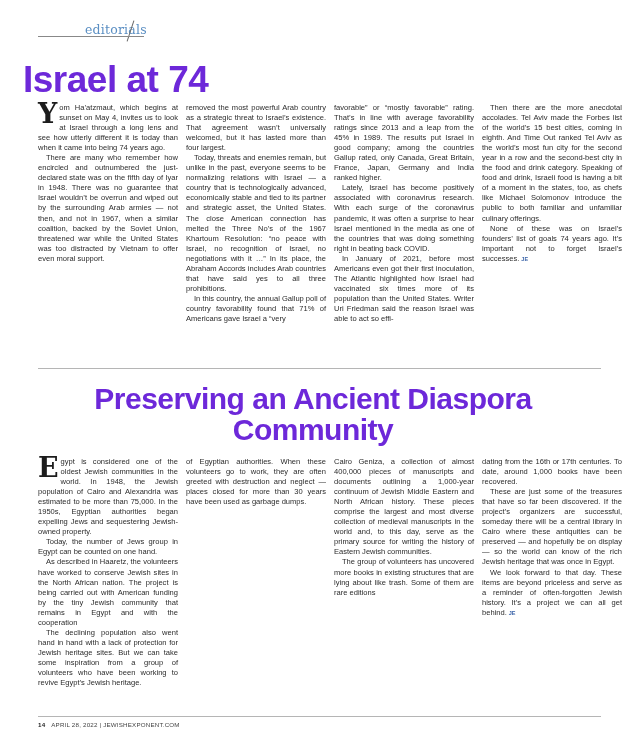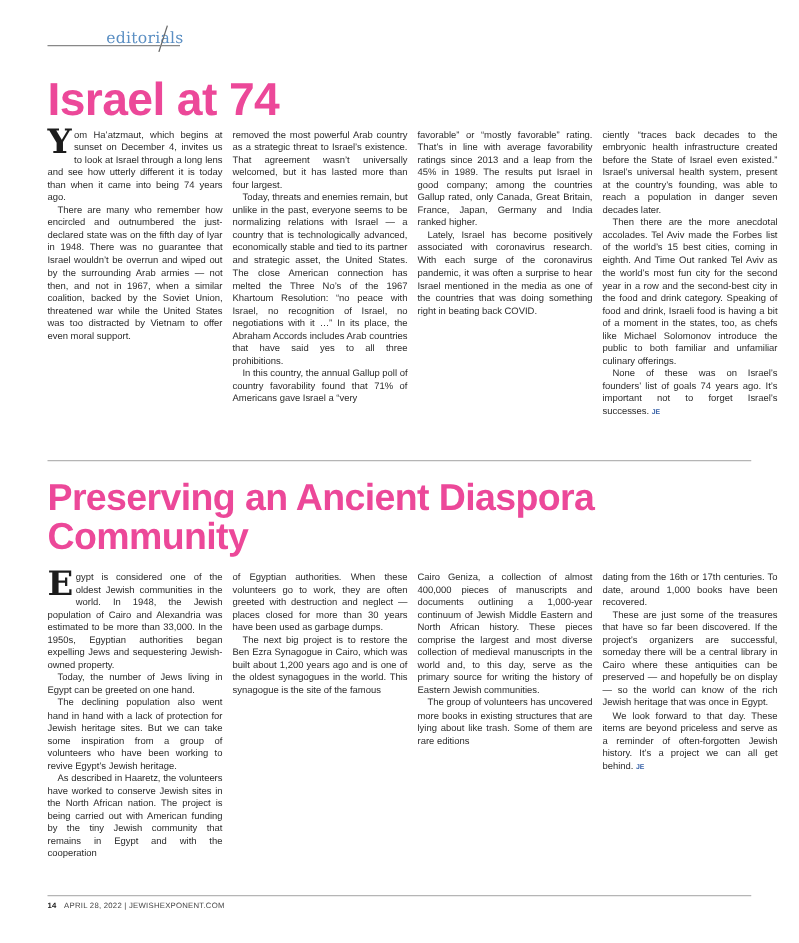--- a/index.html
+++ b/index.html
@@ -1,22 +1,22 @@
 <!DOCTYPE html>
 <html><head>
 <meta charset="utf-8">
 <style>
   html, body { margin: 0; padding: 0; background: #ffffff; }
   body { width: 639px; height: 754px; position: relative; overflow: hidden; font-family: "Liberation Sans", sans-serif; color: #2b2b2b; }
   .section-label { position: absolute; left: 85px; top: 22px; font-family: "DejaVu Serif", serif; font-size: 12.5px; color: #5b8fc3; letter-spacing: 0.2px; text-align: right; }
   .section-slash { position: absolute; left: 130px; top: 20px; width: 1px; height: 22px; background: #666; transform: rotate(18deg); }
   .section-rule { position: absolute; left: 38px; top: 36px; width: 106px; height: 1px; background: #888; }
-  .title { position: absolute; left: 38px; color: #ec4899; font-family: "Liberation Sans", sans-serif; font-weight: bold; letter-spacing: -0.5px; margin: 0; }
+  .title { position: absolute; left: 23px; color: #6d28d9; font-family: "Liberation Sans", sans-serif; font-weight: bold; letter-spacing: -0.5px; margin: 0; }
   .title1 { top: 60px; font-size: 37px; line-height: 40px; }
-  .title2 { top: 383px; font-size: 30px; line-height: 31px; width: 580px; }
+  .title2 { top: 383px; font-size: 30px; line-height: 31px; width: 580px; text-align: center; }
   .cols { position: absolute; left: 38px; display: flex; gap: 8px; }
   .cols1 { top: 103px; }
   .cols2 { top: 457px; }
   .col { width: 140px; font-size: 7.55px; line-height: 10.05px; text-align: justify; hyphens: auto; }
   .col p { margin: 0; text-indent: 8px; }
   .col p.first { text-indent: 0; }
   .dropcap { float: left; font-family: "DejaVu Serif", serif; font-weight: bold; font-size: 27px; line-height: 20px; margin: 1px 2px 0 0; color: #1c1c1c; }
   .je { color: #3a63a8; font-weight: bold; font-size: 5.5px; margin-left: 2px; }
   .divider { position: absolute; left: 38px; width: 563px; height: 1px; background: #b5b5b5; }
   .div1 { top: 368px; }
@@ -29,52 +29,51 @@
 
 <div>
   <span class="section-label">editorials</span>
   <span class="section-slash"></span>
   <div class="section-rule"></div>
 </div>
 
 <h1 class="title title1">Israel at 74</h1>
 <div class="cols cols1">
   <div class="col">
-    <p class="first"><span class="dropcap">Y</span><span>om Ha’atzmaut, which begins at sunset on December 4, invites us to look at Israel through a long lens and see how utterly different it is today than when it came into being 74 years ago.</span></p>
+    <p class="first"><span class="dropcap">Y</span><span>om Ha’atzmaut, which begins at sunset on May 4, invites us to look at Israel through a long lens and see how utterly different it is today than when it came into being 74 years ago.</span></p>
     <p>There are many who remember how encircled and outnumbered the just-declared state was on the fifth day of Iyar in 1948. There was no guarantee that Israel wouldn’t be overrun and wiped out by the surrounding Arab armies — not then, and not in 1967, when a similar coalition, backed by the Soviet Union, threatened war while the United States was too distracted by Vietnam to offer even moral support.</p>
   </div>
   <div class="col">
     <p class="first">removed the most powerful Arab country as a strategic threat to Israel’s existence. That agreement wasn’t universally welcomed, but it has lasted more than four largest.</p>
     <p>Today, threats and enemies remain, but unlike in the past, everyone seems to be normalizing relations with Israel — a country that is technologically advanced, economically stable and tied to its partner and strategic asset, the United States. The close American connection has melted the Three No’s of the 1967 Khartoum Resolution: “no peace with Israel, no recognition of Israel, no negotiations with it …” In its place, the Abraham Accords includes Arab countries that have said yes to all three prohibitions.</p>
     <p>In this country, the annual Gallup poll of country favorability found that 71% of Americans gave Israel a “very</p>
   </div>
   <div class="col">
     <p class="first">favorable” or “mostly favorable” rating. That’s in line with average favorability ratings since 2013 and a leap from the 45% in 1989. The results put Israel in good company; among the countries Gallup rated, only Canada, Great Britain, France, Japan, Germany and India ranked higher.</p>
     <p>Lately, Israel has become positively associated with coronavirus research. With each surge of the coronavirus pandemic, it was often a surprise to hear Israel mentioned in the media as one of the countries that was doing something right in beating back COVID.</p>
+    <p>In January of 2021, before most Americans even got their first inoculation, The Atlantic highlighted how Israel had vaccinated six times more of its population than the United States. Writer Uri Friedman said the reason Israel was able to act so effi-</p>
   </div>
   <div class="col">
-    <p class="first">ciently “traces back decades to the embryonic health infrastructure created before the State of Israel even existed.” Israel’s universal health system, present at the country’s founding, was able to reach a population in danger seven decades later.</p>
     <p>Then there are the more anecdotal accolades. Tel Aviv made the Forbes list of the world’s 15 best cities, coming in eighth. And Time Out ranked Tel Aviv as the world’s most fun city for the second year in a row and the second-best city in the food and drink category. Speaking of food and drink, Israeli food is having a bit of a moment in the states, too, as chefs like Michael Solomonov introduce the public to both familiar and unfamiliar culinary offerings.</p>
     <p><span>None of these was on Israel’s founders’ list of goals 74 years ago. It’s important not to forget Israel’s successes.</span><span class="je">JE</span></p>
   </div>
 </div>
 
 <div class="divider div1"></div>
 
 <h1 class="title title2">Preserving an Ancient Diaspora Community</h1>
 <div class="cols cols2">
   <div class="col">
-    <p class="first"><span class="dropcap">E</span><span>gypt is considered one of the oldest Jewish communities in the world. In 1948, the Jewish population of Cairo and Alexandria was estimated to be more than 33,000. In the 1950s, Egyptian authorities began expelling Jews and sequestering Jewish-owned property.</span></p>
-    <p>Today, the number of Jews living in Egypt can be greeted on one hand.</p>
+    <p class="first"><span class="dropcap">E</span><span>gypt is considered one of the oldest Jewish communities in the world. In 1948, the Jewish population of Cairo and Alexandria was estimated to be more than 75,000. In the 1950s, Egyptian authorities began expelling Jews and sequestering Jewish-owned property.</span></p>
+    <p>Today, the number of Jews group in Egypt can be counted on one hand.</p>
+    <p>As described in Haaretz, the volunteers have worked to conserve Jewish sites in the North African nation. The project is being carried out with American funding by the tiny Jewish community that remains in Egypt and with the cooperation</p>
     <p>The declining population also went hand in hand with a lack of protection for Jewish heritage sites. But we can take some inspiration from a group of volunteers who have been working to revive Egypt’s Jewish heritage.</p>
-    <p>As described in Haaretz, the volunteers have worked to conserve Jewish sites in the North African nation. The project is being carried out with American funding by the tiny Jewish community that remains in Egypt and with the cooperation</p>
   </div>
   <div class="col">
     <p class="first">of Egyptian authorities. When these volunteers go to work, they are often greeted with destruction and neglect — places closed for more than 30 years have been used as garbage dumps.</p>
-    <p>The next big project is to restore the Ben Ezra Synagogue in Cairo, which was built about 1,200 years ago and is one of the oldest synagogues in the world. This synagogue is the site of the famous</p>
   </div>
   <div class="col">
     <p class="first">Cairo Geniza, a collection of almost 400,000 pieces of manuscripts and documents outlining a 1,000-year continuum of Jewish Middle Eastern and North African history. These pieces comprise the largest and most diverse collection of medieval manuscripts in the world and, to this day, serve as the primary source for writing the history of Eastern Jewish communities.</p>
     <p>The group of volunteers has uncovered more books in existing structures that are lying about like trash. Some of them are rare editions</p>
   </div>
   <div class="col">
     <p class="first">dating from the 16th or 17th centuries. To date, around 1,000 books have been recovered.</p>
     <p>These are just some of the treasures that have so far been discovered. If the project’s organizers are successful, someday there will be a central library in Cairo where these antiquities can be preserved — and hopefully be on display — so the world can know of the rich Jewish heritage that was once in Egypt.</p>
     <p><span>We look forward to that day. These items are beyond priceless and serve as a reminder of often-forgotten Jewish history. It’s a project we can all get behind.</span><span class="je">JE</span></p>
   </div>

